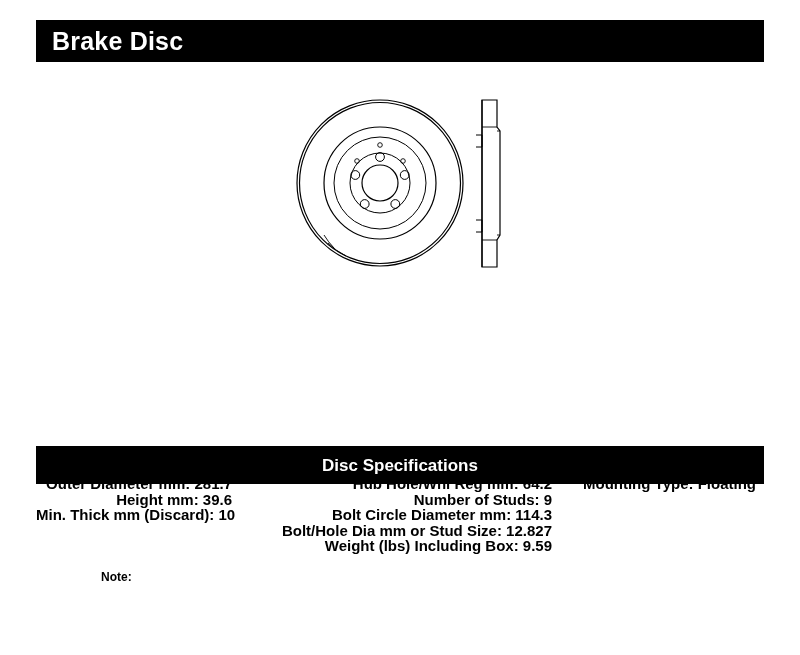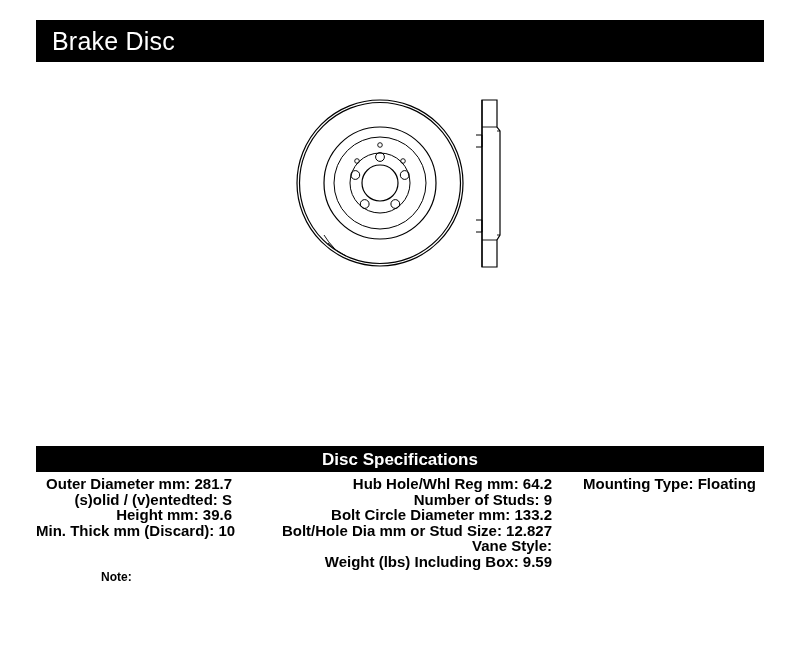--- a/index.html
+++ b/index.html
@@ -40,41 +40,41 @@
   .header-part {
     color: #ffffff;
     font-size: 25px;
     font-weight: bold;
     letter-spacing: 0.2px;
     line-height: 1;
   }
   .header-title {
     color: #ffffff;
     font-size: 25px;
-    font-weight: normal;
+    font-weight: bold;
     letter-spacing: 0.2px;
     line-height: 1;
   }
 
   
   .drawing {
     position: absolute;
     left: 250px;
     top: 95px;
     width: 330px;
     height: 200px;
   }
 
   
   .spec-bar {
     position: absolute;
     left: 36px;
     top: 446px;
     width: 728px;
-    height: 26px;
+    height: 38px;
     background: #000000;
     display: flex;
     align-items: center;
     justify-content: center;
   }
   .spec-bar-title {
     color: #ffffff;
     font-size: 17px;
     font-weight: bold;
     line-height: 1;
@@ -178,30 +178,28 @@
     </svg>
   </div>
 
   <div class="spec-bar">
     <div class="spec-bar-title">Disc Specifications</div>
   </div>
 
   <div class="spec-cols">
     <div class="col col-left">
       <div class="spec-line">Outer Diameter mm: 281.7</div>
-      <div class="spec-line">(s)olid / (v)entedted: S</div>
       <div class="spec-line">Height mm: 39.6</div>
       <div class="spec-line">Min. Thick mm (Discard): 10</div>
     </div>
     <div class="col col-mid">
       <div class="spec-line">Hub Hole/Whl Reg mm: 64.2</div>
       <div class="spec-line">Number of Studs: 9</div>
-      <div class="spec-line">Bolt Circle Diameter mm: 133.2</div>
+      <div class="spec-line">Bolt Circle Diameter mm: 114.3</div>
       <div class="spec-line">Bolt/Hole Dia mm or Stud Size: 12.827</div>
-      <div class="spec-line">Vane Style:</div>
       <div class="spec-line">Weight (lbs) Including Box: 9.59</div>
     </div>
     <div class="col col-right">
       <div class="spec-line">Mounting Type: Floating</div>
     </div>
   </div>
 
   <div class="note">Note:</div>
 
 </div>

